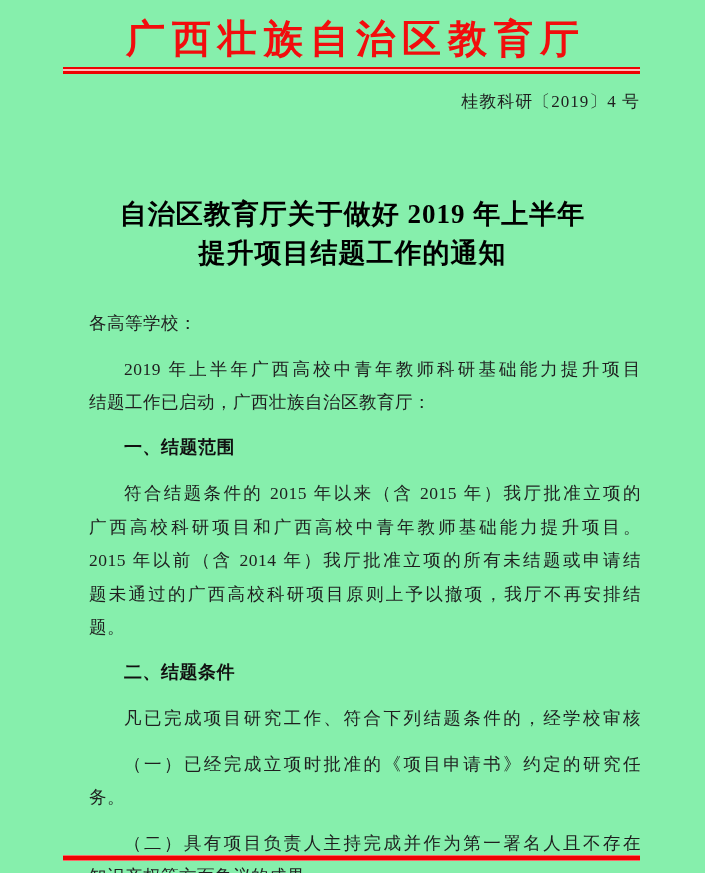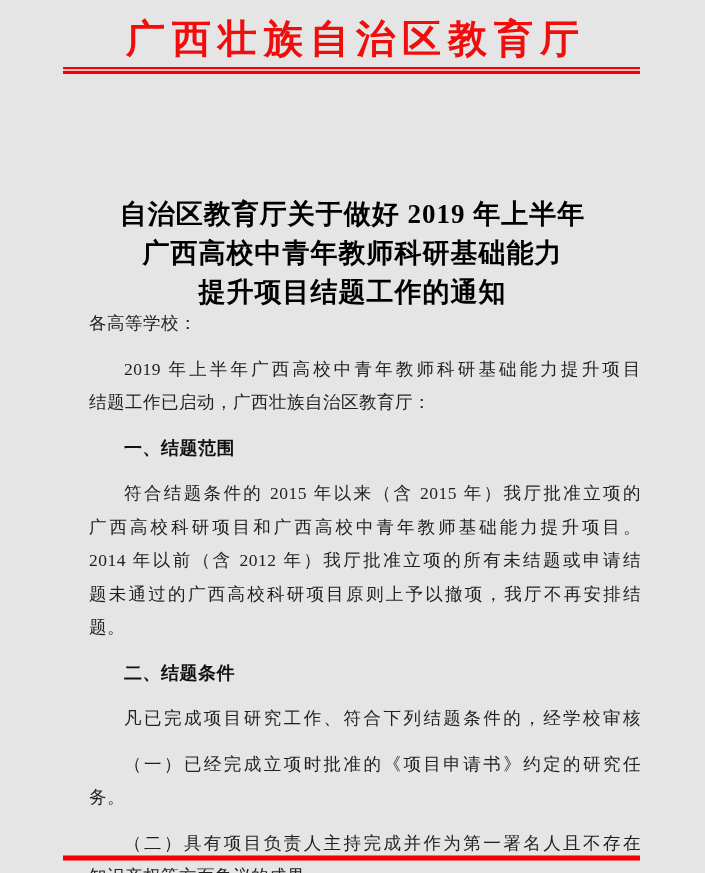--- a/index.html
+++ b/index.html
@@ -1,17 +1,17 @@
 <!DOCTYPE html>
 <html><head>
 <meta charset="utf-8">
 <style>
   html,body { margin:0; padding:0; background:#ffffff; }
   .page {
-    position:relative; width:705px; height:873px; background:#e5e5e5;
+    position:relative; width:705px; height:873px; background:#86efac;
     overflow:hidden; font-family:"Liberation Serif", serif;
   }
   .agency {
     position:absolute; top:16px; left:0; width:100%;
     text-align:center; font-size:39px; line-height:46px; font-weight:700;
     color:var(--red,#f20d0d); letter-spacing:7px; text-indent:7px;
     font-family:"Liberation Serif", serif;
   }
   .redline-top {
     position:absolute; left:63px; top:67px; width:577px; height:7px;
@@ -35,54 +35,54 @@
   }
   .line {
     height:33.5px; line-height:33.5px;
     text-align:justify; text-align-last:justify;
     -moz-text-align-last:justify; text-justify:inter-character;
     letter-spacing:0.5px;
   }
   .line.end { text-align-last:left; -moz-text-align-last:left; }
   .line.indent { padding-left:35px;margin-top:12px; }
   .line.heading {
-    font-family:Liberation Sans, sans-serif; font-weight:700;
+    font-family:Liberation Mono, monospace; font-weight:700;
     font-size:18px; text-align-last:left; -moz-text-align-last:left;
     color:#111111;
   }
   .redline-bottom {
     position:absolute; left:63px; top:855px; width:577px; height:6px;
     background:linear-gradient(to bottom,
       #ff9d9d 0, #ee0202 1.5px, #ee0202 4.5px, #ff9d9d 6px);
   }
 </style>
 </head>
 <body>
 
 <div class="page" style="--red: #f20d0d;">
 
   <div class="agency">广西壮族自治区教育厅</div>
 
   <div class="redline-top"></div>
 
+  <div class="doc-no">桂教科研〔2019〕4 号</div>
 
   <div class="title">
     <div>自治区教育厅关于做好 2019 年上半年</div>
-    <div>广西高校中青年教师科研基础能力</div>
     <div>提升项目结题工作的通知</div>
   </div>
 
   <div class="doc-body">
     <div class="line end">各高等学校：</div>
     <div class="line indent">2019 年上半年广西高校中青年教师科研基础能力提升项目</div>
     <div class="line end">结题工作已启动，广西壮族自治区教育厅：</div>
     <div class="line heading indent">一、结题范围</div>
     <div class="line indent">符合结题条件的 2015 年以来（含 2015 年）我厅批准立项的</div>
     <div class="line">广西高校科研项目和广西高校中青年教师基础能力提升项目。</div>
-    <div class="line">2014 年以前（含 2012 年）我厅批准立项的所有未结题或申请结</div>
+    <div class="line">2015 年以前（含 2014 年）我厅批准立项的所有未结题或申请结</div>
     <div class="line">题未通过的广西高校科研项目原则上予以撤项，我厅不再安排结</div>
     <div class="line end">题。</div>
     <div class="line heading indent">二、结题条件</div>
     <div class="line indent">凡已完成项目研究工作、符合下列结题条件的，经学校审核</div>
     <div class="line indent">（一）已经完成立项时批准的《项目申请书》约定的研究任</div>
     <div class="line end">务。</div>
     <div class="line indent">（二）具有项目负责人主持完成并作为第一署名人且不存在</div>
     <div class="line end">知识产权等方面争议的成果。</div>
   </div>
 

